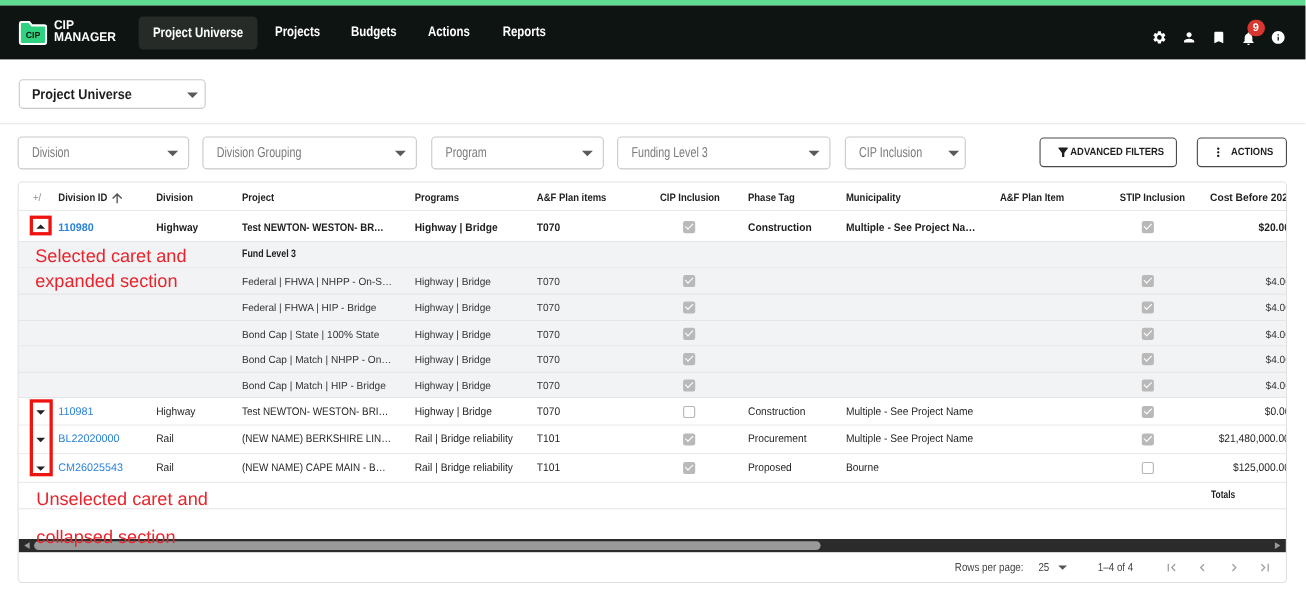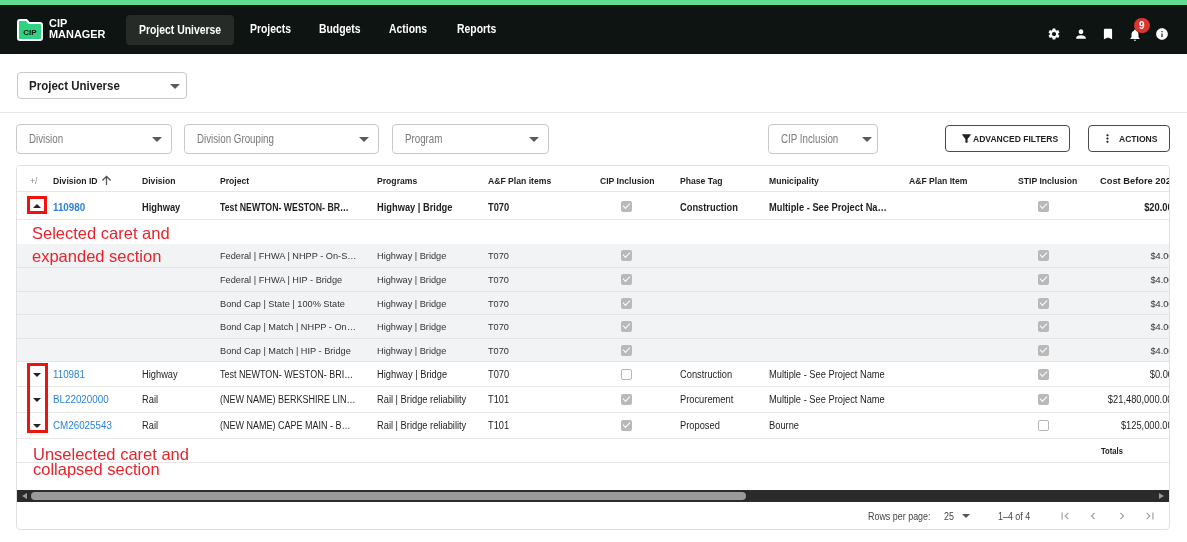--- a/index.html
+++ b/index.html
@@ -101,20 +101,24 @@
       <span class="lbl">Division</span>
       <span class="caret-d" style="left:135px;top:12px;"></span>
     </div>
   <div class="filter" style="left:392px; width:157px;">
       <span class="lbl">Program</span>
       <span class="caret-d" style="left:136px;top:12px;"></span>
     </div>
   <div class="filter" style="left:184px; width:195px;">
       <span class="lbl">Division Grouping</span>
       <span class="caret-d" style="left:174px;top:12px;"></span>
+    </div>
+  <div class="filter" style="left:561px; width:194px;">
+      <span class="lbl">Funding Level 3</span>
+      <span class="caret-d" style="left:173px;top:12px;"></span>
     </div>
   <div class="filter" style="left:768px; width:110px;">
       <span class="lbl">CIP Inclusion</span>
       <span class="caret-d" style="left:93px;top:12px;"></span>
     </div>
   <div class="btn" id="advbtn" style="left:900px; width:125px;margin-left:45px;">
     <svg style="position:absolute;left:14px;top:6px;" width="13" height="13" viewBox="0 0 24 24" fill="#1e1e1e">
         <path d="M4.25 5.61C6.27 8.2 10 13 10 13v6c0 .55.45 1 1 1h2c.55 0 1-.45 1-1v-6s3.72-4.8 5.74-7.39A.998.998 0 0 0 18.95 4H5.04c-.83 0-1.3.95-.79 1.61z"></path>
       </svg>
     <span style="position:absolute;left:27px;top:0;line-height:25px;">ADVANCED FILTERS</span>
@@ -153,20 +157,23 @@
       <span class="cell" style="left:203px;transform:scaleX(0.875);transform-origin:0 50%;">Test NEWTON- WESTON- BR…</span>
       <span class="cell" style="left:360px;">Highway | Bridge</span>
       <span class="cell" style="left:471px;">T070</span>
       <span class="cb ck" style="left:604px;top:9px;"></span>
       <span class="cell" style="left:663px;">Construction</span>
       <span class="cell" style="left:752px;">Multiple - See Project Na…</span>
       <span class="cb ck" style="left:1021px;top:9px;"></span>
       <span class="amt" style="line-height:31px;">$20.00</span>
     </div>
 
+    <div class="row sub" style="top:54px;height:24px;line-height:24px;border-bottom:1px solid #e3e4e6;">
+      <span class="cell" style="left:203px;font-size:9.8px;font-weight:bold;transform:scaleX(0.82);transform-origin:0 50%;">Fund Level 3</span>
+    </div>
     <div class="row sub subr" style="top:78px;height:24px;">
       <span class="cell sn">Federal | FHWA | NHPP - On-S…</span>
       <span class="cell sv" style="left:360px;">Highway | Bridge</span>
       <span class="cell sv" style="left:471px;">T070</span>
       <span class="cb ck" style="left:604px;top:6px;"></span>
       <span class="cb ck" style="left:1021px;top:6px;"></span>
       <span class="amt sv" style="line-height:23px;">$4.00</span>
     </div>
     <div class="row sub subr" style="top:102px;height:24px;">
       <span class="cell sn">Federal | FHWA | HIP - Bridge</span>
@@ -269,16 +276,16 @@
         </svg>
       <svg style="position:absolute;left:1126px;top:7px;" width="14" height="14" viewBox="0 0 24 24" fill="#9e9e9e">
           <path d="M5.59 7.41L10.18 12l-4.59 4.59L7 18l6-6-6-6zM16 6h2v12h-2z"></path>
         </svg>
     </div>
   </div>
 
   <div class="redtxt" style="left:32px; top:224px;">Selected caret and</div>
   <div class="redtxt" style="left:32px; top:247px;">expanded section</div>
   <div class="redtxt" style="left:33px; top:445px;">Unselected caret and</div>
-  <div class="redtxt" style="left:33px; top:460px;text-align:right;">collapsed section</div>
+  <div class="redtxt" style="left:33px; top:480px;text-align:right;">collapsed section</div>
   <div class="redbox" style="left:27px; top:196px; width:20px; height:18px;"></div>
   <div class="redbox" style="left:27px; top:363px; width:21px; height:70px;"></div>
 </div>
 
 </body></html>

